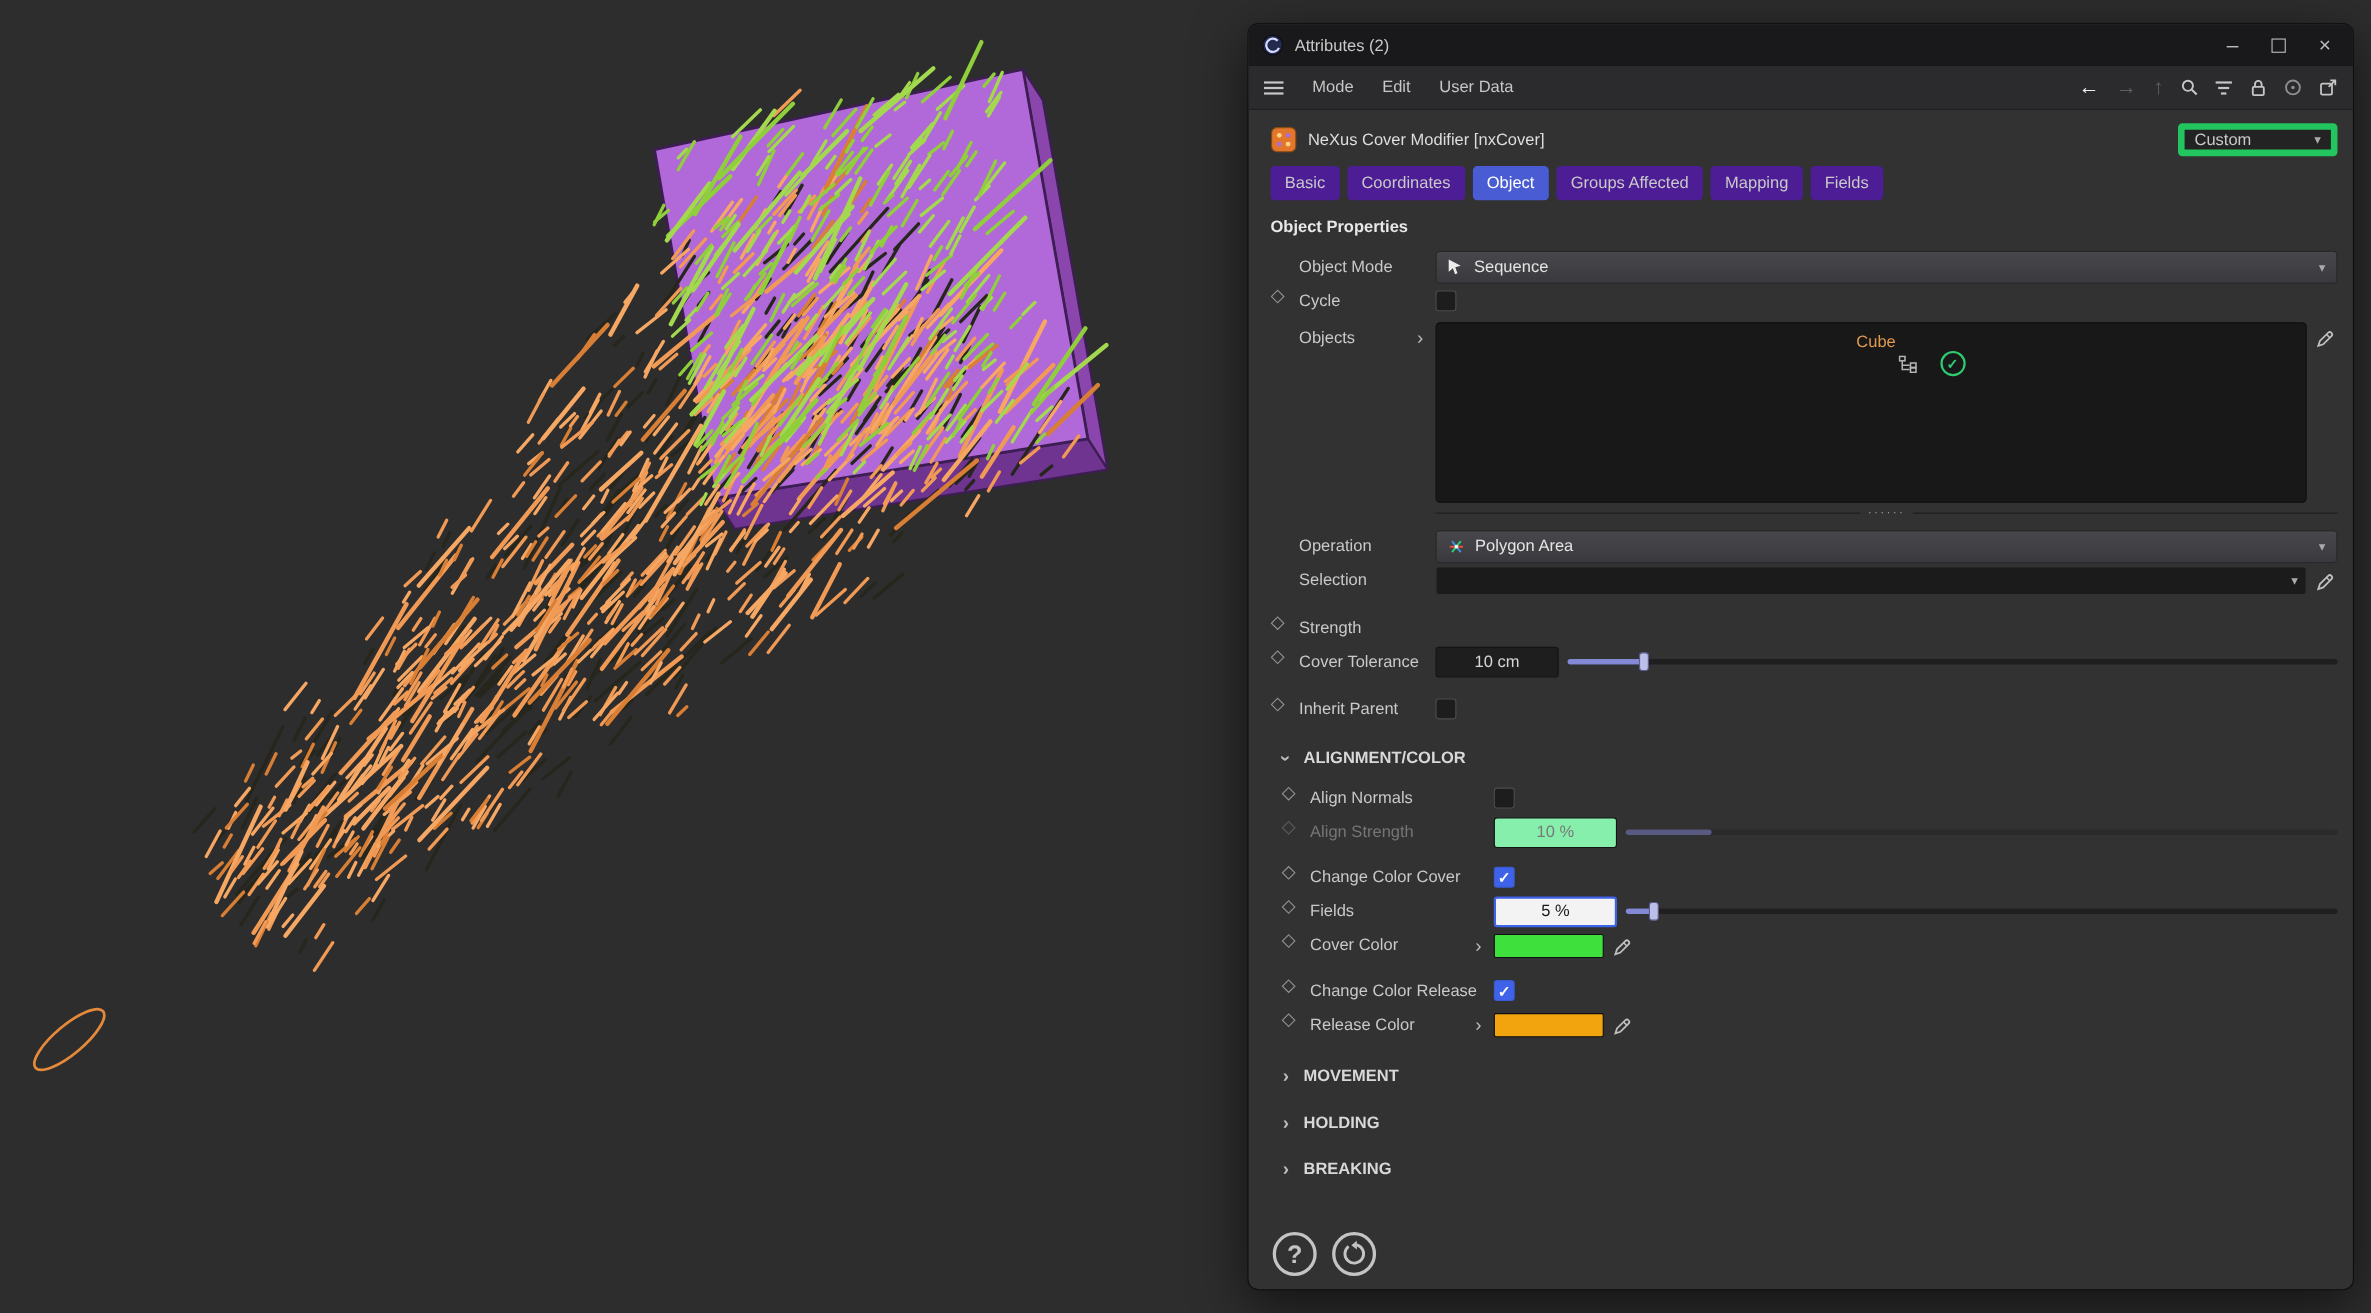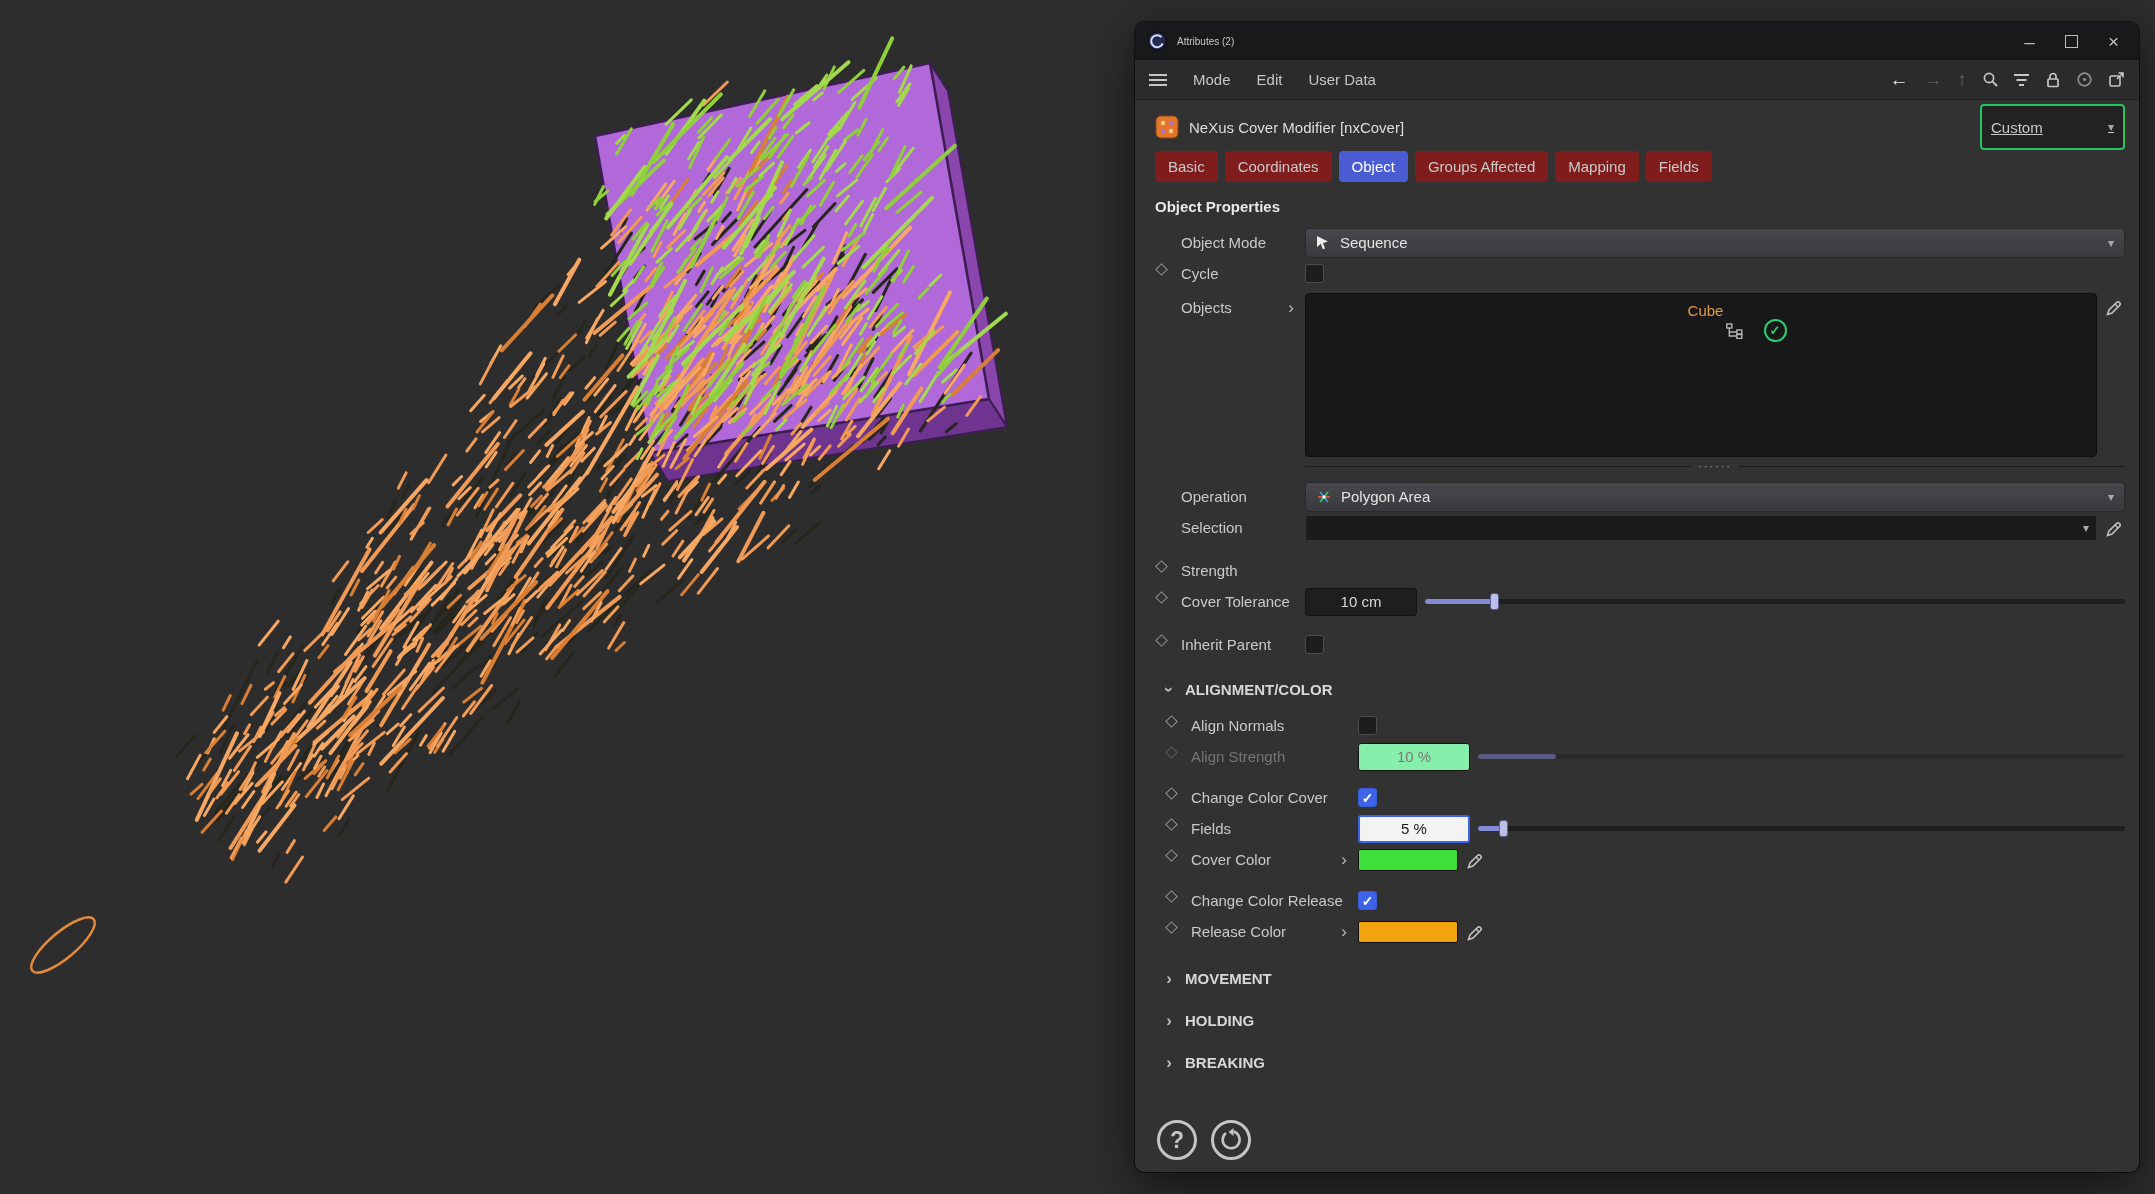--- a/index.html
+++ b/index.html
@@ -16,45 +16,45 @@
   .window {
     position:absolute; left:1135px; top:22px; width:1004px; height:1150px;
     background:#323232; border-radius:9px;
     box-shadow:0 14px 48px rgba(0,0,0,.6), 0 0 0 1px #141414;
     display:flex; flex-direction:column; overflow:hidden;
   }
   .titlebar {
     height:38px; flex:none; background:#19191b; display:flex; align-items:center;
     gap:10px; padding:0 12px; border-radius:9px 9px 0 0;
   }
-  .title-text { color:#c9c9c9; font-size:10px; }
+  .title-text { color:#c9c9c9; font-size:15px; }
   .win-controls { margin-left:auto; display:flex; align-items:center; gap:30px; padding-right:8px; }
   .win-btn { color:#bdbdbd; font-size:19px; line-height:1; cursor:default; }
   .maxbox { width:13px; height:13px; border:1.7px solid #bdbdbd; display:inline-block; }
 
   .menubar {
     height:40px; flex:none; background:#2b2b2d; border-bottom:1px solid #202020;
     display:flex; align-items:center; gap:26px; padding:0 14px; color:#c6c6c6; font-size:15px;
   }
   .menu-right { margin-left:auto; display:flex; align-items:center; gap:15px; }
   .nav-arrow { font-size:19px; line-height:1; }
   .bright { color:#eeeeee; } .dim { color:#5e5e5e; }
   .mini-icon { display:flex; align-items:center; }
 
   .content { flex:1; padding:6px 14px 10px 20px; display:flex; flex-direction:column; overflow:hidden; }
 
   .objheader { height:42px; flex:none; display:flex; align-items:center; gap:10px; color:#dedede; font-size:15px; }
   .preset {
-    margin-left:auto; width:145px; height:46px; background:#232323; border:2px solid #22c55e;
-    border-radius:4px; display:flex; align-items:center; padding:0 9px; color:#c9c9c9; font-size:15px;text-decoration:underline;
+    margin-left:auto; width:145px; height:30px; background:#232323; border:6px solid #22c55e;
+    border-radius:4px; display:flex; align-items:center; padding:0 9px; color:#c9c9c9; font-size:15px;
   }
   .preset .dd-arrow { margin-left:auto; }
 
   .tabs { display:flex; gap:7px; margin:3px 0 12px; flex:none; }
-  .tab { background:#7f1d1d; color:#c9c9c9; font-size:15px; padding:7px 13px; border-radius:4px; white-space:nowrap; }
+  .tab { background:#4c1d95; color:#c9c9c9; font-size:15px; padding:7px 13px; border-radius:4px; white-space:nowrap; }
   .tab.selected { background:#4a5cd4; color:#ffffff; }
 
   .props-title { color:#e8e8e8; font-weight:bold; font-size:15px; margin:4px 0 12px; flex:none; }
 
   .row { display:flex; align-items:center; height:31px; flex:none; }
   .lbl { width:150px; flex:none; display:flex; align-items:flex-start; color:#c9c9c9; font-size:15px; }
   .row.indent .lbl { width:203px; }
   .key { width:26px; flex:none; display:flex; padding-left:2px; }
   .row.indent .key { width:36px; padding-left:12px; }
   .diamond { width:9px; height:9px; border:1.5px solid #929292; transform:rotate(45deg); }

